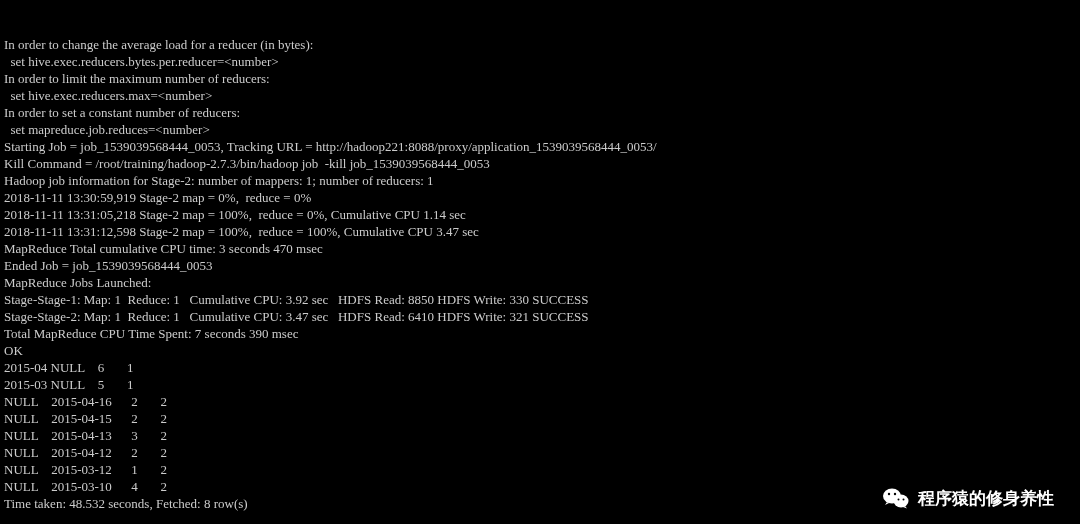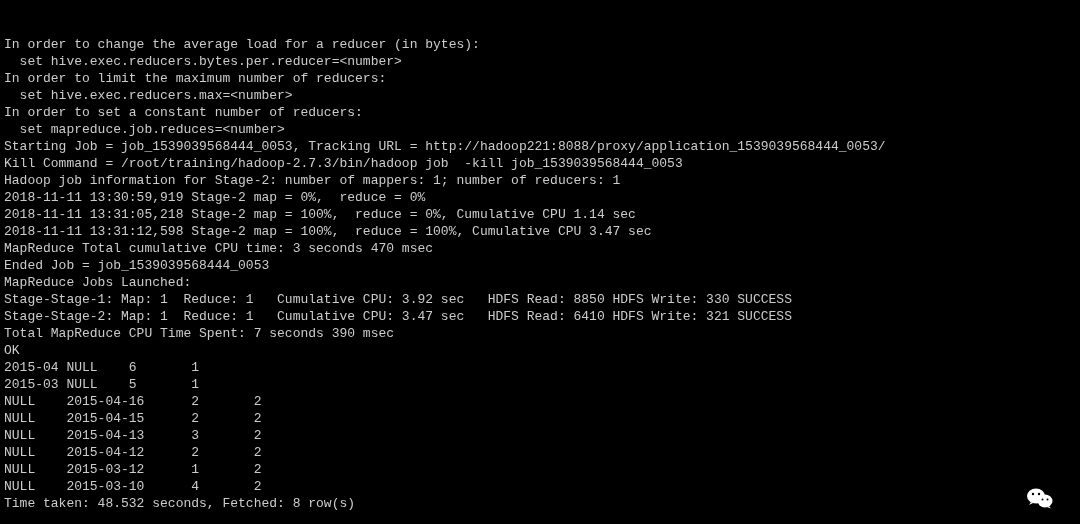--- a/index.html
+++ b/index.html
@@ -14,20 +14,21 @@
     height: 524px;
     overflow: hidden;
     position: relative;
   }
   .terminal {
     padding: 2px 4px;
     white-space: pre;
   }
   .line {
     white-space: pre;
+    font-family: Liberation Serif, serif;
   }
   .watermark {
     position: absolute;
     right: 26px;
     bottom: 14px;
     display: flex;
     align-items: center;
     gap: 8px;
     color: #ffffff;
     font-family: "PingFang SC", "Microsoft YaHei", sans-serif;
@@ -60,13 +61,14 @@
       <ellipse cx="10" cy="10" rx="9" ry="7.5" fill="#ffffff"></ellipse>
       <ellipse cx="19" cy="15" rx="7.5" ry="6.5" fill="#ffffff"></ellipse>
       <circle cx="7" cy="8" r="1.2" fill="#000000"></circle>
       <circle cx="13" cy="8" r="1.2" fill="#000000"></circle>
       <circle cx="16.5" cy="13.5" r="1" fill="#000000"></circle>
       <circle cx="21.5" cy="13.5" r="1" fill="#000000"></circle>
       <path d="M 5 16 L 3 19 L 7 17 Z" fill="#ffffff"></path>
       <path d="M 23 20 L 25 22.5 L 21 21 Z" fill="#ffffff"></path>
     </svg>
   </span>
+  <span>程序猿的修身养性</span>
 </div>
 
 </body></html>

